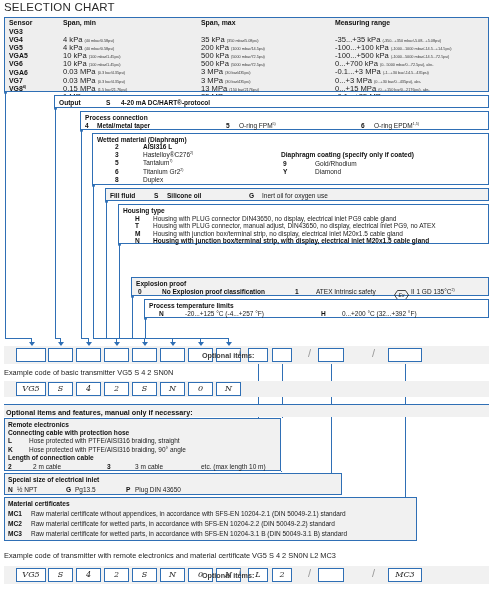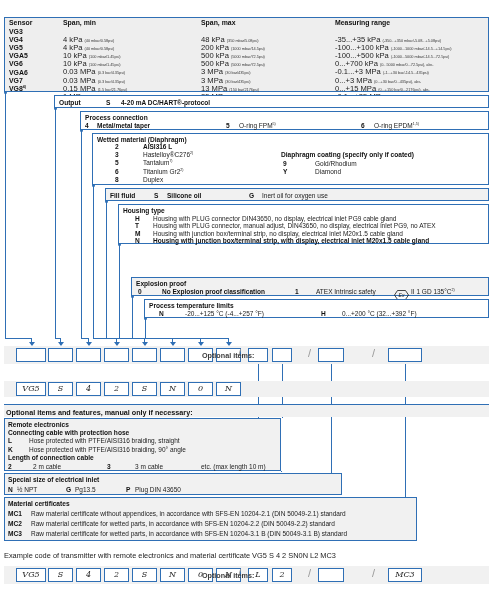--- a/index.html
+++ b/index.html
@@ -65,33 +65,34 @@
   
   #watermark{position:absolute;left:118px;top:240px;width:330px;height:115px;
     pointer-events:none;opacity:.5;}
   #watermark svg{width:100%;height:100%;}
 </style>
 </head>
 <body>
 
 <div class="page">
 
+  <div class="title">SELECTION CHART</div>
 
   <div id="sensor-table">
     <div class="st-row" style="top:1px;">
       <span class="hd c-sensor">Sensor</span>
       <span class="hd c-min">Span, min</span>
       <span class="hd c-max">Span, max</span>
       <span class="hd c-range">Measuring range</span>
     </div>
     <div id="sensor-rows">
         <div class="st-row" style="top: 9.5px;">
           <span class="sensor-name c-sensor">VG3</span>
           <span class="c-min"><span class="val">4 kPa </span><span class="tiny">(40 mbar/0.58psi)</span></span>
-          <span class="c-max"><span class="val">48 kPa </span><span class="tiny">(350 mbar/5.08psi)</span></span>
+          <span class="c-max"><span class="val">35 kPa </span><span class="tiny">(350 mbar/5.08psi)</span></span>
           <span class="c-range"><span class="val">-35...+35 kPa </span><span class="tiny">(-350...+350 mbar/-5.08...+5.08psi)</span></span>
         </div>
         <div class="st-row" style="top: 17.7px;">
           <span class="sensor-name c-sensor">VG4</span>
           <span class="c-min"><span class="val">4 kPa </span><span class="tiny">(40 mbar/0.58psi)</span></span>
           <span class="c-max"><span class="val">200 kPa </span><span class="tiny">(1000 mbar/14.5psi)</span></span>
           <span class="c-range"><span class="val">-100...+100 kPa </span><span class="tiny">(-1000...1000 mbar/-14.5...+14.5psi)</span></span>
         </div>
         <div class="st-row" style="top: 25.9px;">
           <span class="sensor-name c-sensor">VG5</span>
@@ -308,20 +309,21 @@
       </div>
       <div class="cbox" style="left: 388px; top: 348px; width: 34px; height: 14px;">
         <span style="line-height: 12px;"></span>
       </div>
       <span class="slash" style="left: 238px; top: 347px;">/</span>
       <span class="slash" style="left: 308px; top: 347px;">/</span>
       <span class="slash" style="left: 372px; top: 347px;">/</span>
     </div>
   <span class="optlabel" style="left:202px;top:351px;">Optional items:</span>
 
+  <span class="examp" style="left:4px;top:368px;">Example code of basic transmitter VG5 S 4 2 SN0N</span>
   <div class="band lgrey" style="left:4px;top:381px;width:485px;height:16px;"></div>
   <div id="example-basic-boxes">
       <div class="cbox" style="left: 16px; top: 382px; width: 30px; height: 14px;">
         <span style="line-height: 12px;">VG5</span>
       </div>
       <div class="cbox" style="left: 48px; top: 382px; width: 25px; height: 14px;">
         <span style="line-height: 12px;">S</span>
       </div>
       <div class="cbox" style="left: 76px; top: 382px; width: 25px; height: 14px;">
         <span style="line-height: 12px;">4</span>

